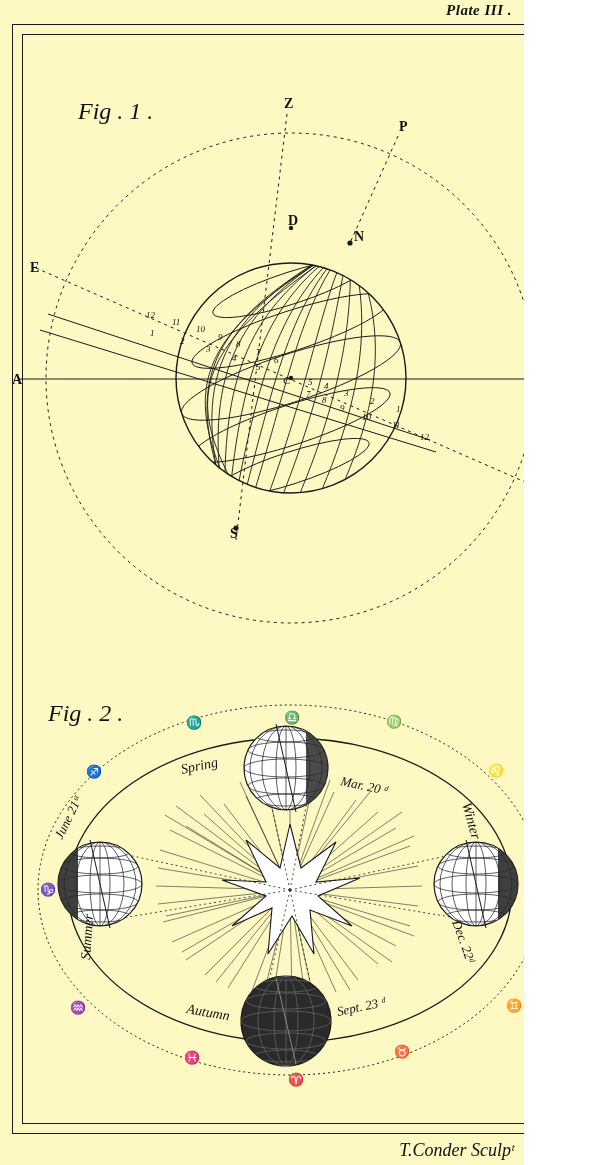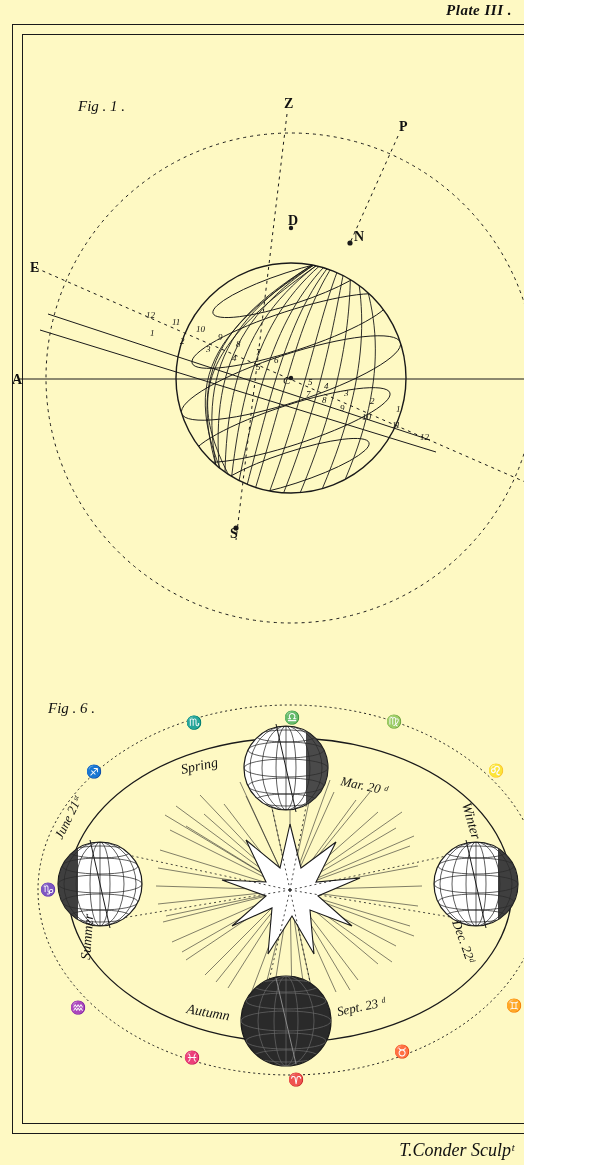--- a/index.html
+++ b/index.html
@@ -44,21 +44,21 @@
     position: absolute;
     left: 22px;
     top: 34px;
     width: 556px;
     height: 1088px;
     border: 1px solid #1a1a1a;
   }
   .fig-caption {
     position: absolute;
     font-style: italic;
-    font-size: 15px;
+    font-size: 24px;
     font-family: "Liberation Serif", serif;
   }
   #fig1-caption { left: 78px; top: 98px; }
   #fig2-caption { left: 48px; top: 700px; }
 
   svg { position: absolute; left: 0; top: 0; }
   .lbl {
     font-family: "Liberation Serif", serif;
     font-weight: bold;
     font-size: 14px;
@@ -92,21 +92,21 @@
 <body>
 
 <div id="page">
 
   <div class="plate-label">Plate III .</div>
 
   <div class="frame-outer"></div>
   <div class="frame-inner"></div>
 
   <div class="fig-caption" id="fig1-caption">Fig . 1 .</div>
-  <div class="fig-caption" id="fig2-caption">Fig . 6 .</div>
+  <div class="fig-caption" id="fig2-caption">Fig . 2 .</div>
 
   <svg width="600" height="1165" viewBox="0 0 600 1165">
     <defs>
       <clipPath id="globeClip">
         <circle cx="291" cy="378" r="115"></circle>
       </clipPath>
       <clipPath id="earthSpringClip">
           <circle cx="286" cy="768" r="42"></circle>
         </clipPath>
       <clipPath id="earthSummerClip">

